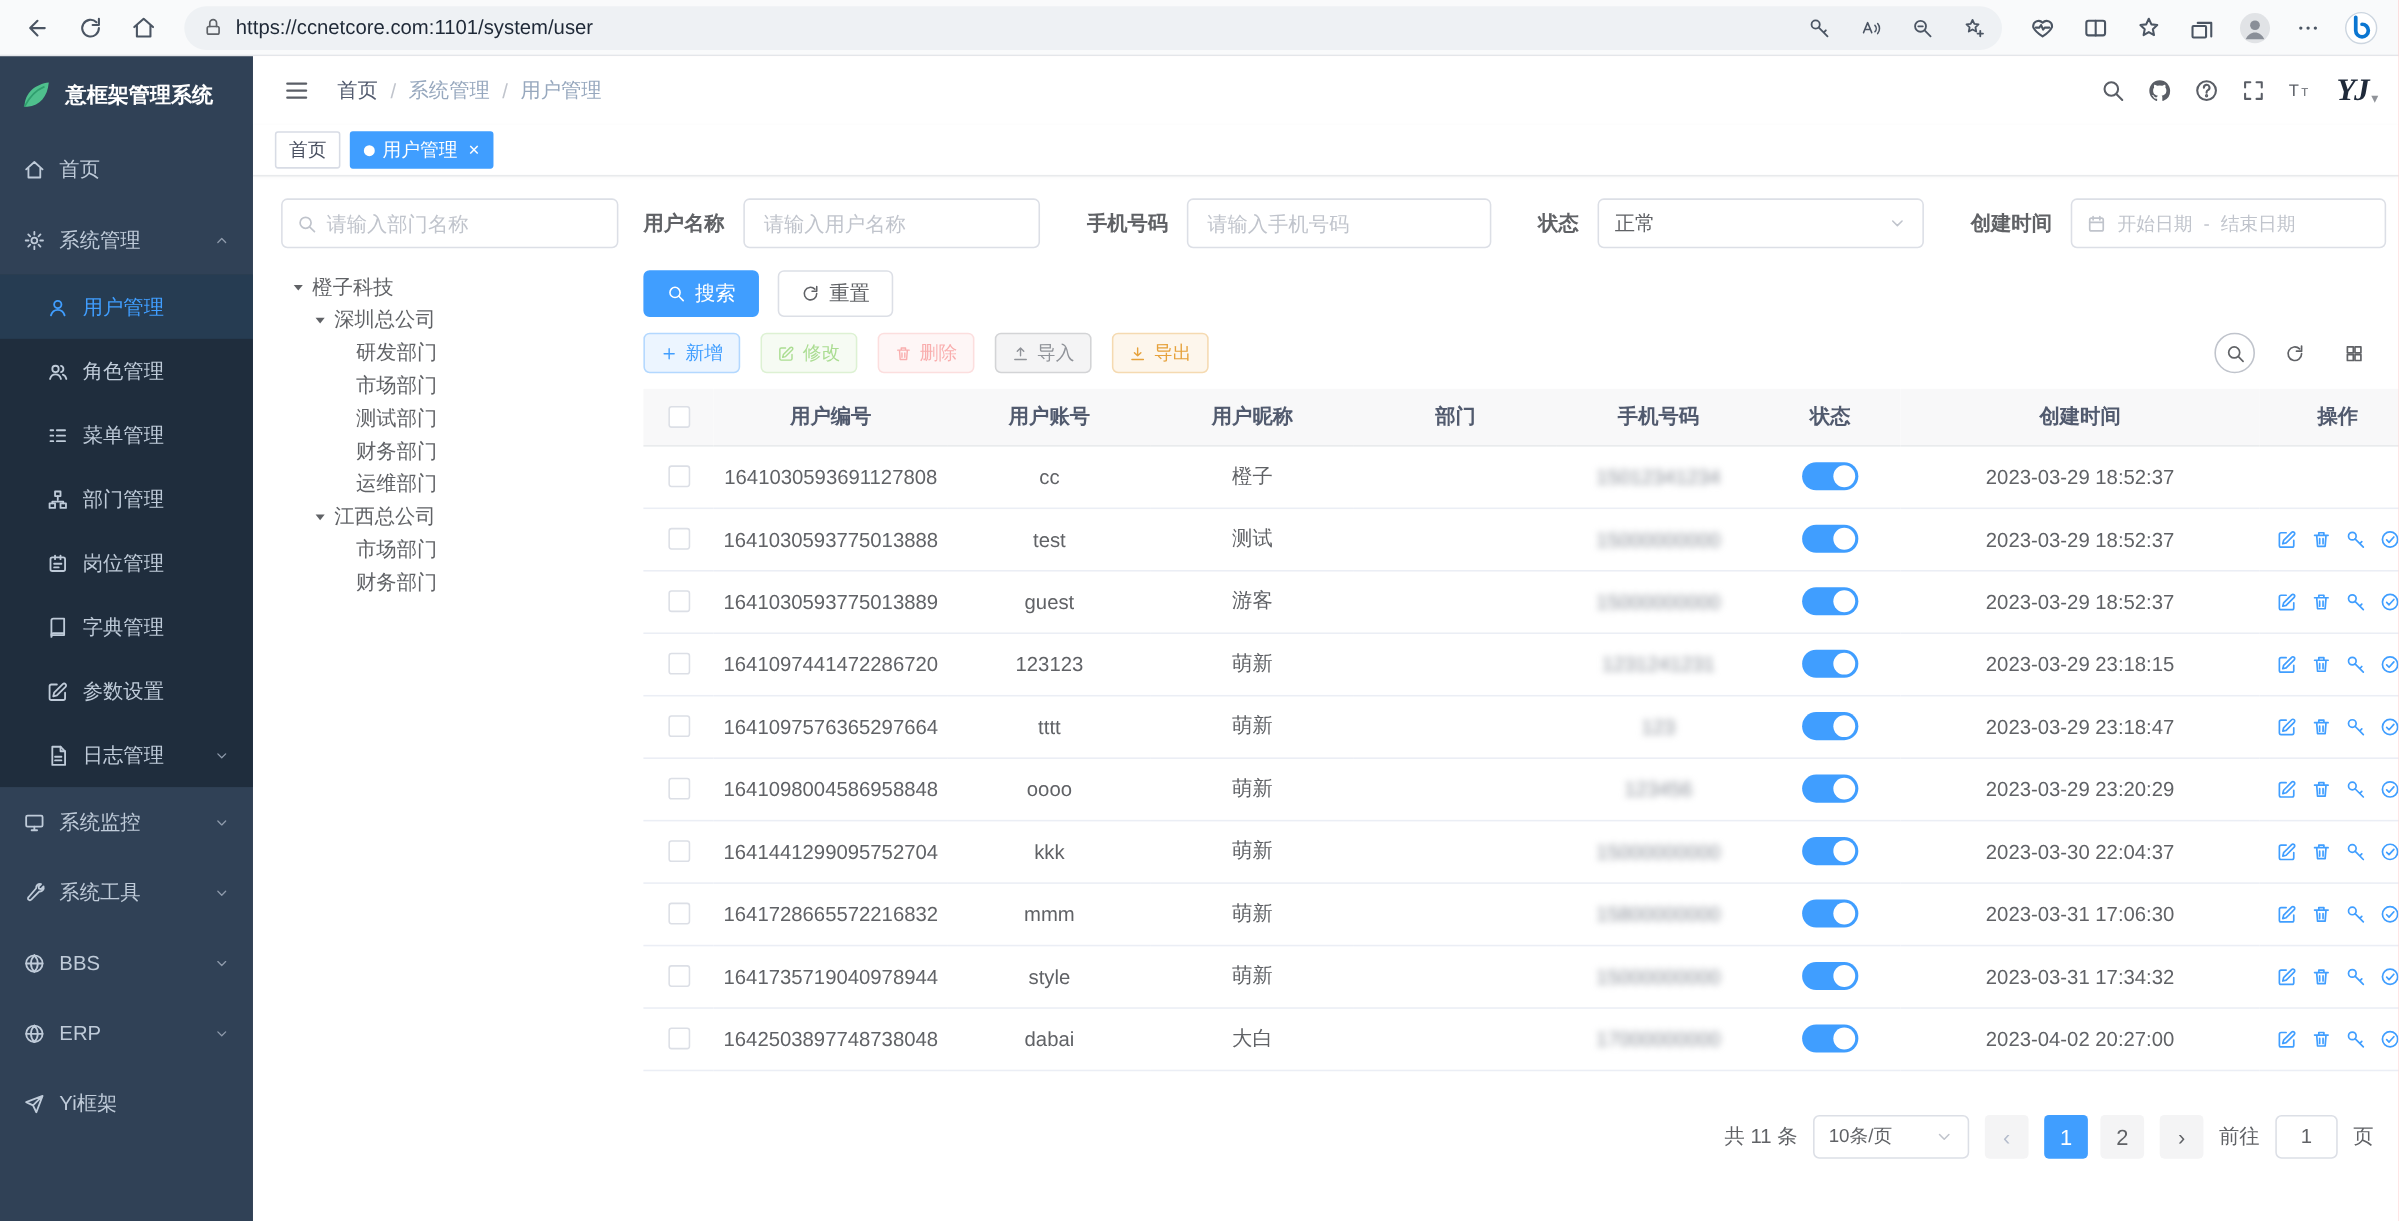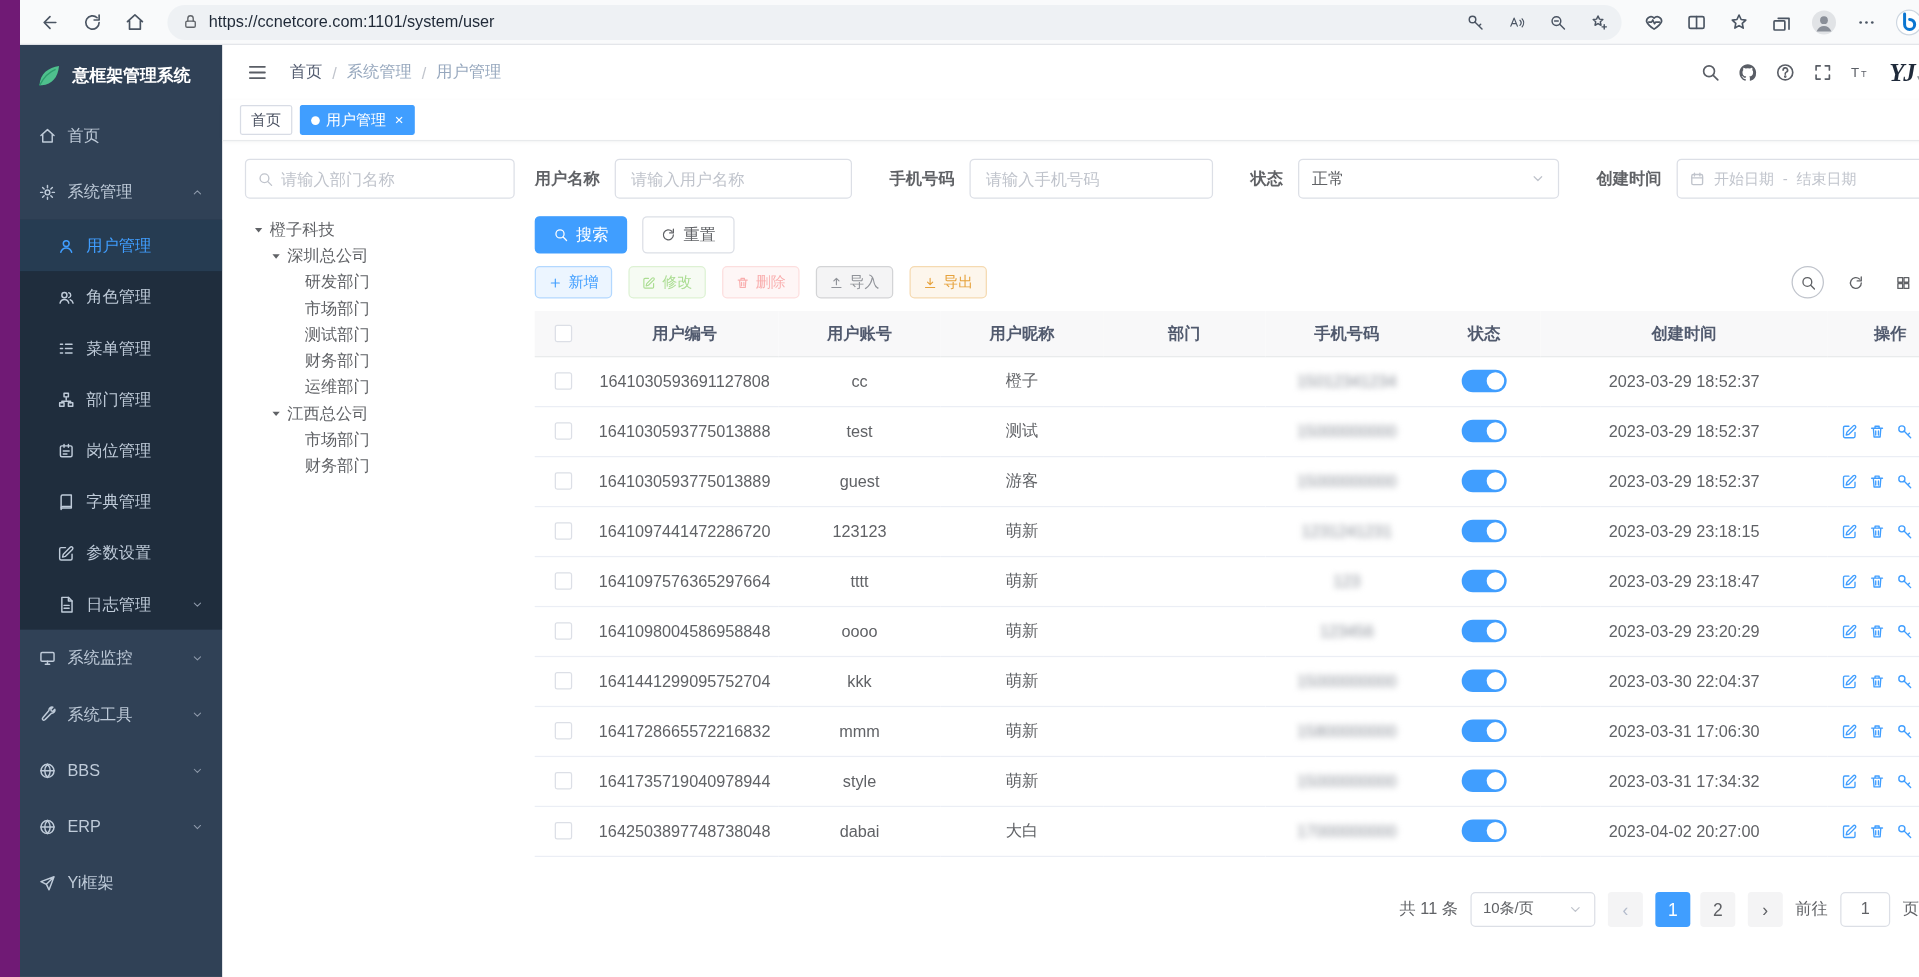--- a/index.html
+++ b/index.html
@@ -1,19 +1,19 @@
 <!DOCTYPE html>
 <html><head>
 <meta charset="utf-8">
 <title>用户管理</title>
 <style>
   *{box-sizing:border-box;margin:0;padding:0;}
   html,body{background:#fff;}
   body{font-family:"Liberation Sans","DejaVu Sans",sans-serif;width:1919px;height:977px;overflow:hidden;}
-  .viewport{width:1919px;height:977px;overflow:hidden;position:relative;background:#701a75;padding-left:20px;}
+  .viewport{width:1919px;height:977px;overflow:hidden;position:relative;background:#fca5a5;}
   .scale{width:1536px;height:782px;transform:scale(1.2493);transform-origin:0 0;}
 
   
   .browser-bar{height:36px;background:#f9fafb;border-bottom:1px solid #e4e6ea;display:flex;align-items:center;padding:0 10px;gap:6px;}
   .bicon{width:28px;height:28px;display:inline-flex;align-items:center;justify-content:center;color:#4b5563;border-radius:6px;cursor:pointer;flex-shrink:0;}
   .bicon svg{width:16px;height:16px;}
   .bicon.sm{width:25px;height:25px;}
   .bicon.sm svg{width:14px;height:14px;}
   .url-pill{flex:1;height:28px;background:#eef1f4;border-radius:14px;display:flex;align-items:center;padding:0 6px 0 12px;gap:8px;margin:0 6px;min-width:0;}
   .picon{display:inline-flex;width:13px;height:13px;color:#5f6368;flex-shrink:0;}

